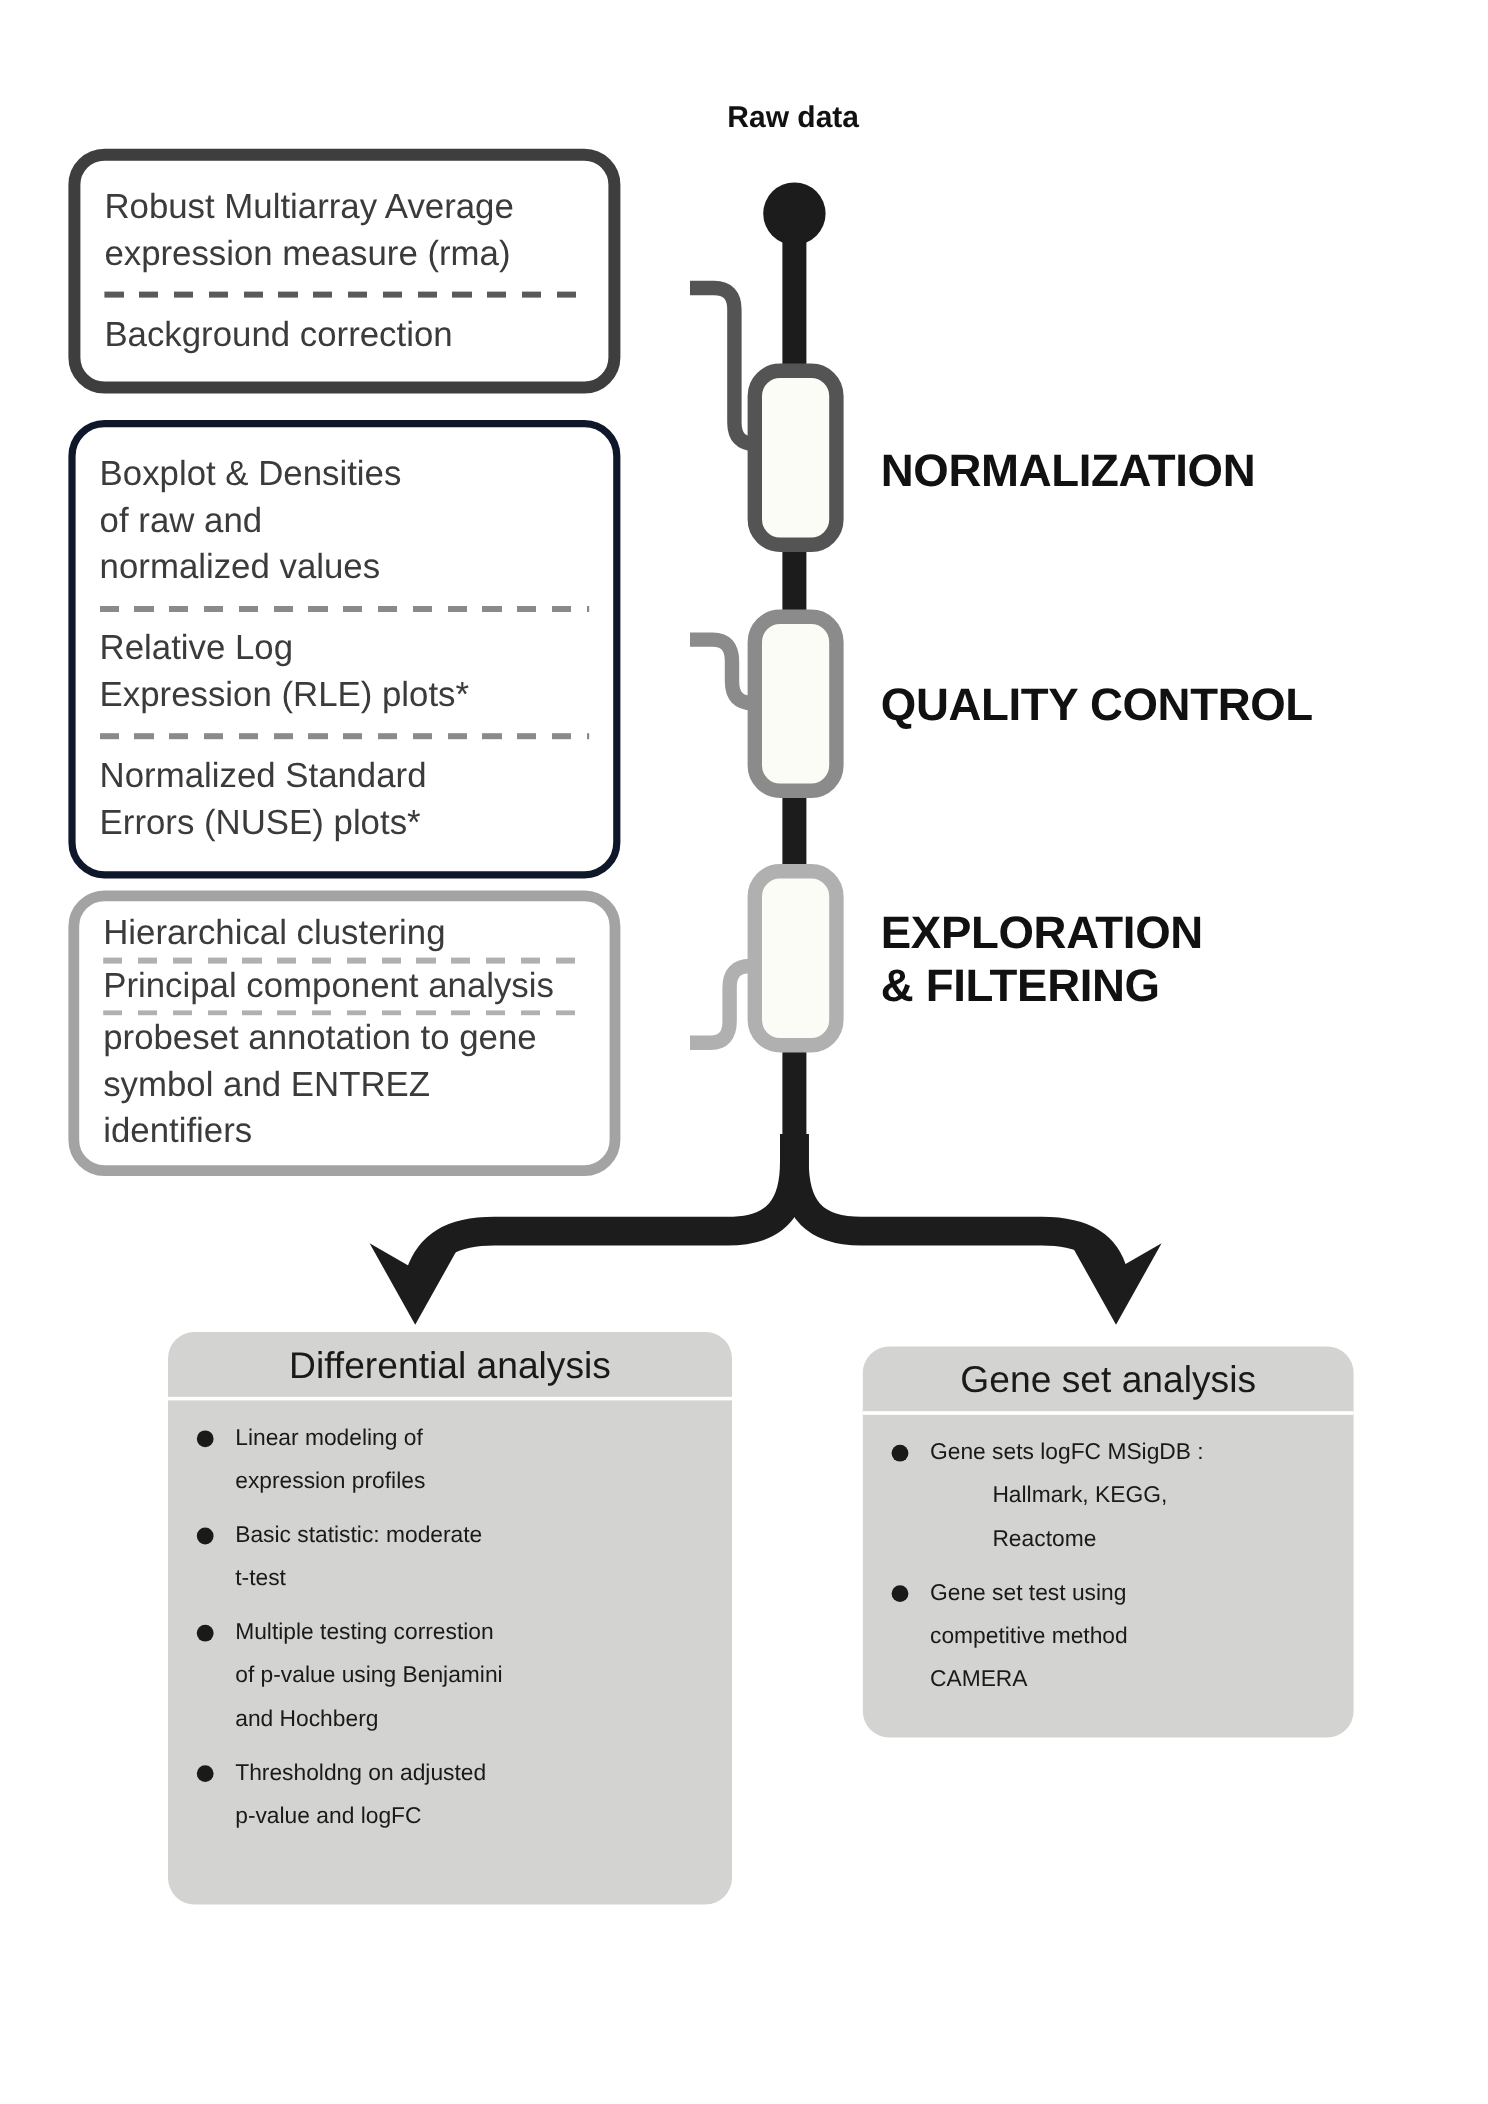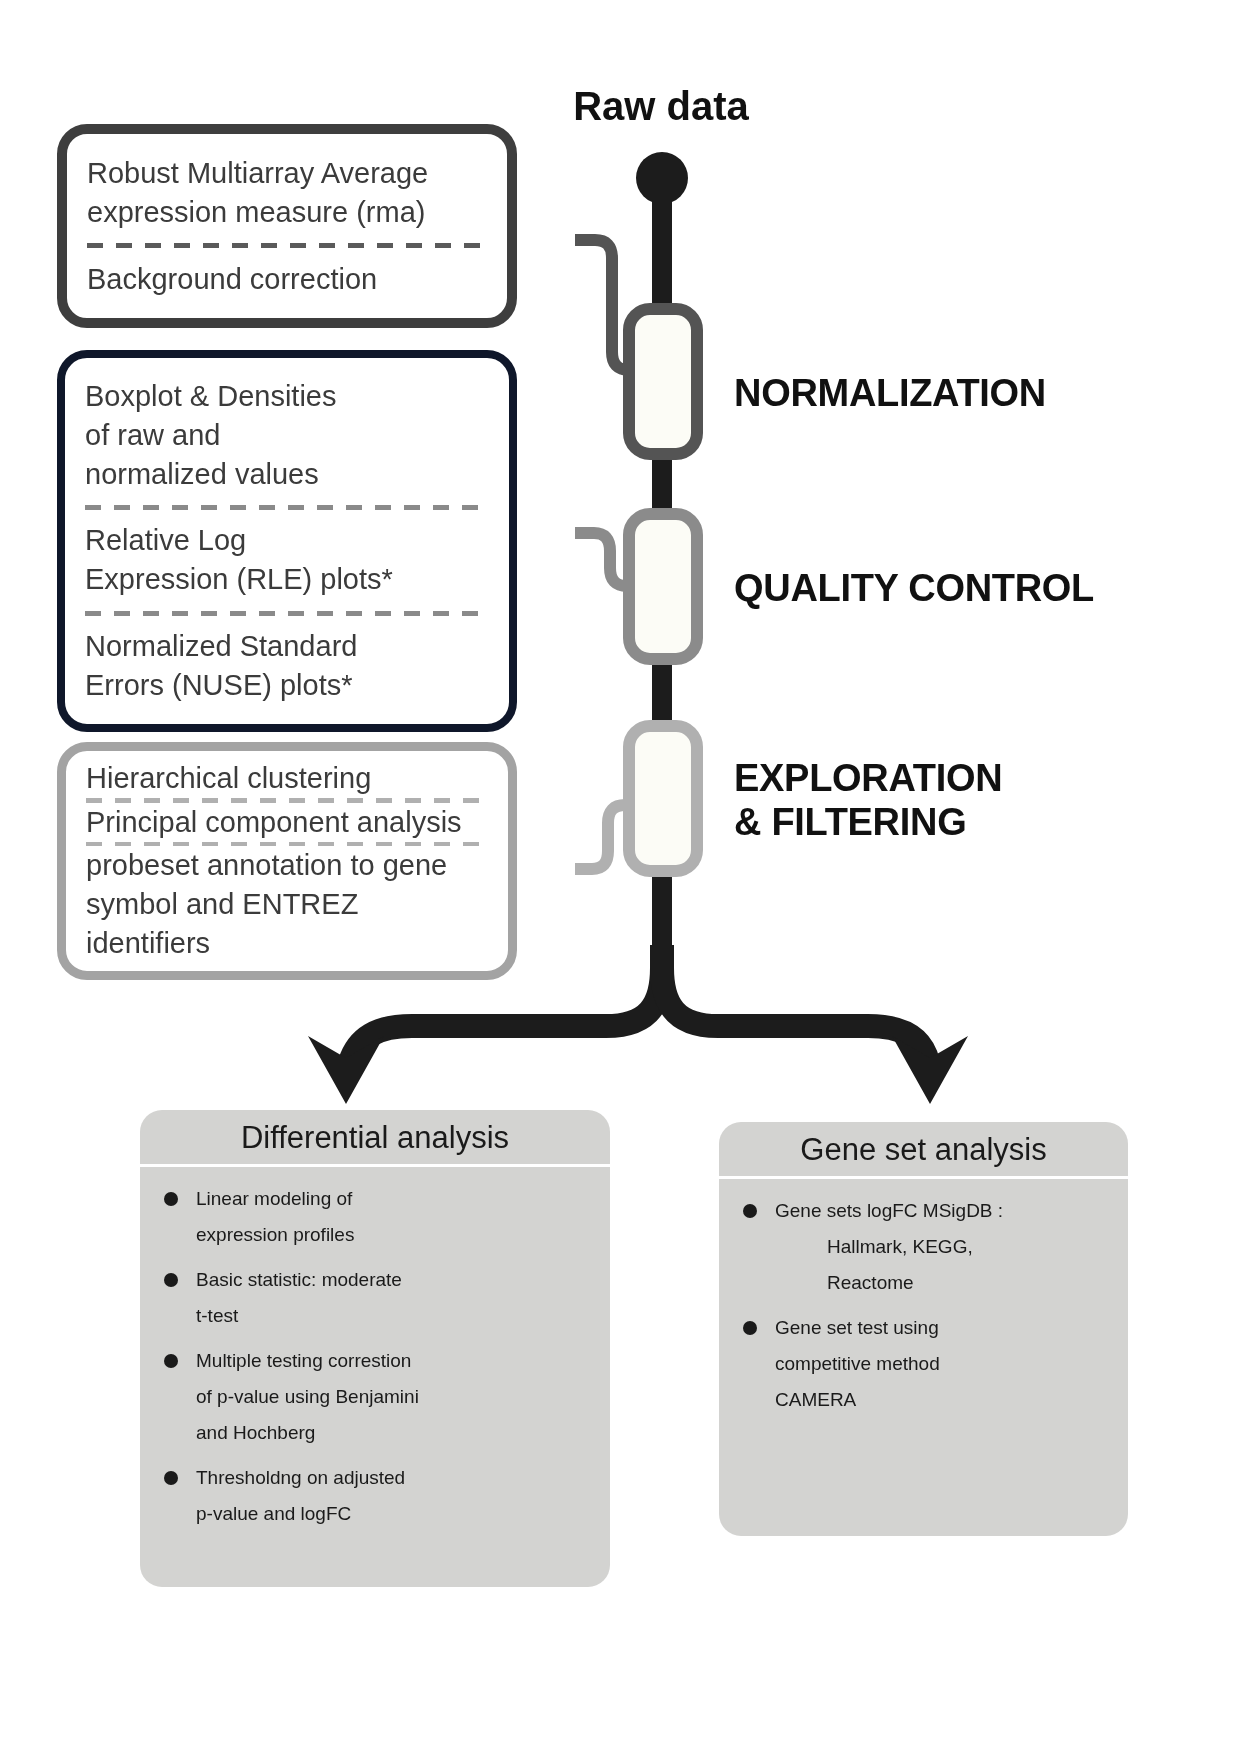--- a/index.html
+++ b/index.html
@@ -4,32 +4,32 @@
 <style>
   html,body{margin:0;padding:0;background:#ffffff;}
   .canvas{
     position:relative;width:1240px;height:1753px;background:#ffffff;overflow:hidden;
     font-family:"Liberation Sans", sans-serif;
   }
   .wires{position:absolute;left:0;top:0;z-index:1;}
 
   .raw-label{
     position:absolute;left:561px;top:84px;width:200px;text-align:center;
-    font-size:40px;font-weight:bold;color:#111;z-index:3;
+    font-size:25px;font-weight:bold;color:#111;z-index:3;
   }
 
   
   .step-box{
     position:absolute;left:57px;width:460px;box-sizing:border-box;
     background:#fff;border-radius:30px;z-index:2;
     display:flex;flex-direction:column;justify-content:space-evenly;
     padding:8px 20px;
   }
   .step-box.t1{top:124px;height:204px;border:10px solid #3e3e3e;}
-  .step-box.t2{top:350px;height:382px;border:8px solid #0f172a;}
+  .step-box.t2{top:350px;height:382px;border:6px solid #0f172a;}
   .step-box.t3{top:742px;height:238px;border:9px solid #a3a3a3;}
   .step-item{
     font-size:29px;line-height:39px;color:#3b3b3b;white-space:pre-line;
   }
   .dash{height:5px;width:100%;}
   .dash.d1{background:repeating-linear-gradient(90deg,#5a5a5a 0 16px,transparent 16px 29px);}
   .dash.d2{background:repeating-linear-gradient(90deg,#8a8a8a 0 16px,transparent 16px 29px);}
   .dash.d3{background:repeating-linear-gradient(90deg,#b0b0b0 0 16px,transparent 16px 29px);}
 
   
@@ -48,21 +48,21 @@
   .stage-label.s1{top:371px;}
   .stage-label.s2{top:566px;}
   .stage-label.s3{top:756px;}
 
   
   .panel{
     position:absolute;box-sizing:border-box;background:#d3d3d1;border-radius:22px;
     z-index:2;color:#1a1a1a;
   }
   .panel.left{left:140px;top:1110px;width:470px;height:477px;}
-  .panel.right{left:719px;top:1122px;width:409px;height:414px;}
+  .panel.right{left:719px;top:1122px;width:409px;height:326px;}
   .panel-title{
     font-size:31px;text-align:center;padding:10px 6px 8px 6px;
     border-bottom:3px solid #ffffff;color:#1a1a1a;
   }
   .bullets{padding:14px 10px 0 24px;}
   .bullet{display:flex;margin-bottom:9px;}
   .bullet-dot{
     flex:0 0 14px;width:14px;height:14px;border-radius:50%;background:#1a1a1a;
     margin-top:11px;margin-right:18px;
   }

